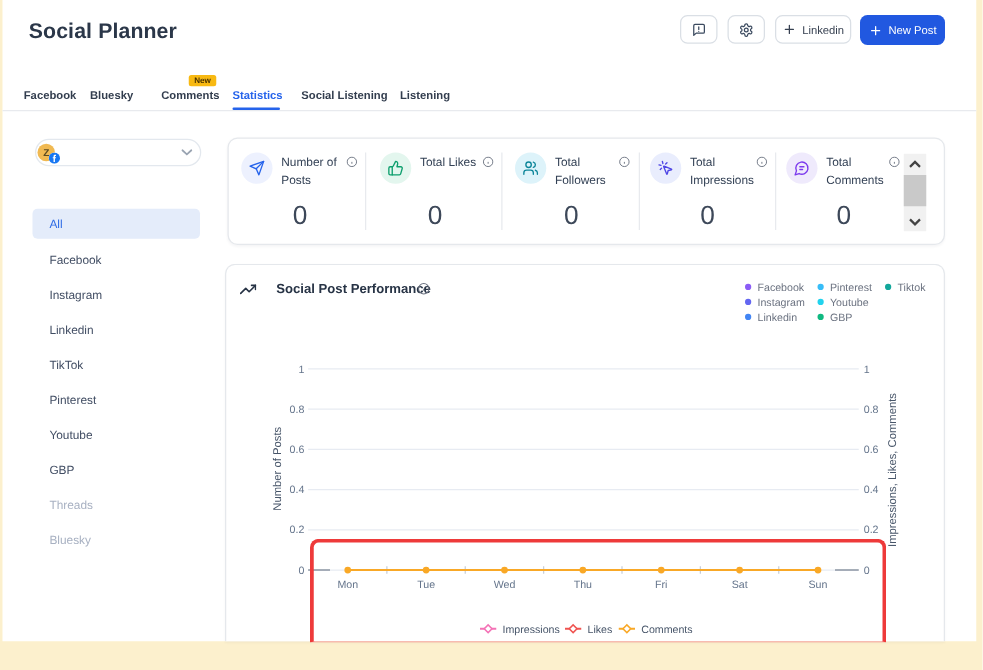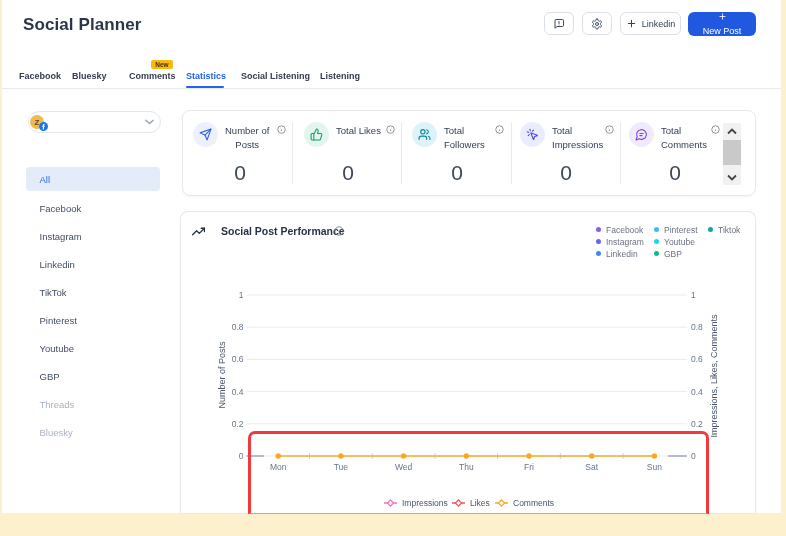--- a/index.html
+++ b/index.html
@@ -6,21 +6,21 @@
   html,body { width:786px; height:536px; }
   body { font-family:"Liberation Sans",sans-serif; }
   .stage { position:relative; width:786px; height:536px; background:#fcf0cd; overflow:hidden; }
   .page { position:absolute; left:2px; top:0; width:779px; height:513px; background:#ffffff; }
   .abs { position:absolute; }
 
   
   .title { left:23px; top:15px; font-size:17px; font-weight:600; color:#2b3749; letter-spacing:0.1px; }
   .iconbtn { width:30px; height:23px; border:1px solid #dadfe5; border-radius:6px; background:#fff; display:flex; align-items:center; justify-content:center; top:12px; }
   .btn-socials { left:620px; top:12px; width:61px; height:23px; border:1px solid #dadfe5; border-radius:6px; background:#fff; display:flex; align-items:center; justify-content:center; gap:5px; font-size:9px; color:#374151; font-weight:500;}
-  .btn-new { left:688px; top:12px; width:68px; height:24px; border-radius:6px; background:#2158e0; display:flex; align-items:center; justify-content:center; gap:5px; font-size:9px; color:#fff; font-weight:500;flex-direction:column; }
+  .btn-new { left:688px; top:12px; width:68px; height:24px; border-radius:6px; background:#2158e0; display:flex; align-items:center; justify-content:center; gap:5px; font-size:9px; color:#fff; font-weight:500; }
 
   
   .tab { top:71px; font-size:9px; font-weight:700; color:#323d4e; }
   .tab.active { color:#2563eb; }
   .tabline { left:2px; top:88px; width:779px; height:1px; background:#e8eaee; }
   .statline { left:186px; top:86px; width:38px; height:2px; background:#2563eb; border-radius:1px;}
   .newbadge { left:151px; top:60px; width:22px; height:9px; background:#f8b912; border-radius:2px; font-size:6.5px; font-weight:700; color:#4a3200; display:flex; align-items:center; justify-content:center; }
 
   
   .pill { left:28px; top:111px; width:133px; height:22px; border:1px solid #e3e8ee; border-radius:14px; background:#fff; }
@@ -119,21 +119,21 @@
   <div class="abs statdiv" style="left:401px;"></div>
   <div class="abs statdiv" style="left:511px;"></div>
   <div class="abs statdiv" style="left:620px;"></div>
 
   <div class="abs staticon" style="left:193px; background:#edf1fe;">
     <svg width="13" height="13" viewBox="0 0 24 24" fill="none" stroke="#2563eb" stroke-width="2" stroke-linecap="round" stroke-linejoin="round">
         <path d="M22 2 11 13"></path>
         <path d="M22 2 15 22l-4-9-9-4z"></path>
       </svg>
   </div>
-  <div class="abs statlabel" style="left:225px;text-align:center;">Number of<br>Posts</div>
+  <div class="abs statlabel" style="left:225px;">Number of<br>Posts</div>
   <svg class="abs info" style="left:277px;" viewBox="0 0 24 24" fill="none" stroke="#6b7280" stroke-width="2">
       <circle cx="12" cy="12" r="10"></circle>
       <path d="M12 16v-4M12 8h.01"></path>
     </svg>
   <div class="abs statval" style="left:195px; width:90px;">0</div>
 
   <div class="abs staticon" style="left:304px; background:#e3f6ee;">
     <svg width="13" height="13" viewBox="0 0 24 24" fill="none" stroke="#0e9f6e" stroke-width="2" stroke-linecap="round" stroke-linejoin="round">
         <path d="M7 10v12"></path>
         <path d="M15 5.88 14 10h5.83a2 2 0 0 1 1.92 2.56l-2.33 8A2 2 0 0 1 17.5 22H4a2 2 0 0 1-2-2v-8a2 2 0 0 1 2-2h2.76a2 2 0 0 0 1.79-1.11L12 2a3.13 3.13 0 0 1 3 3.88Z"></path>

